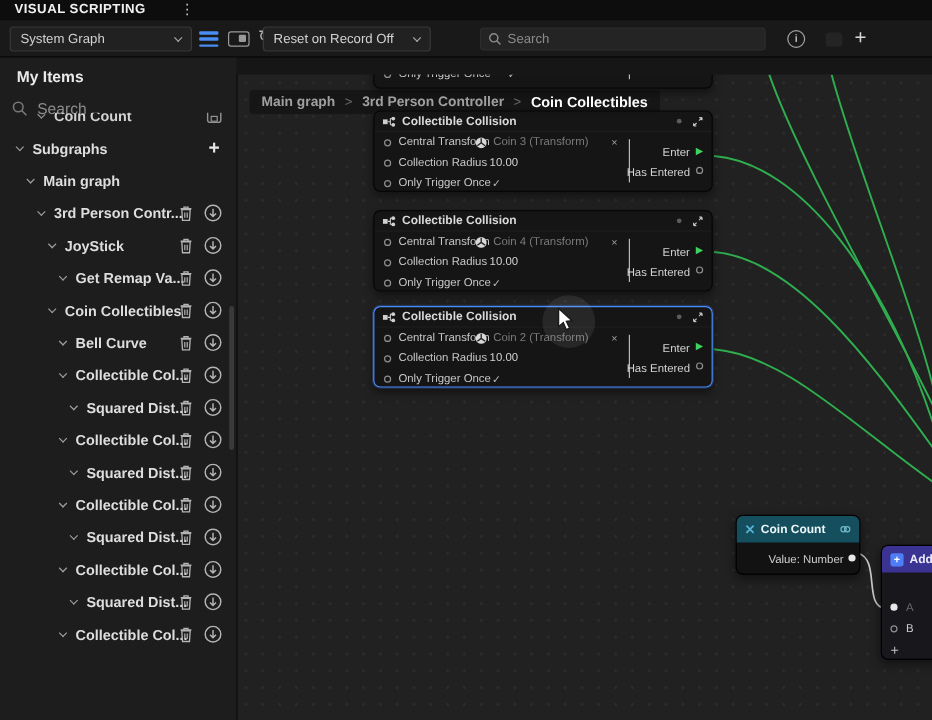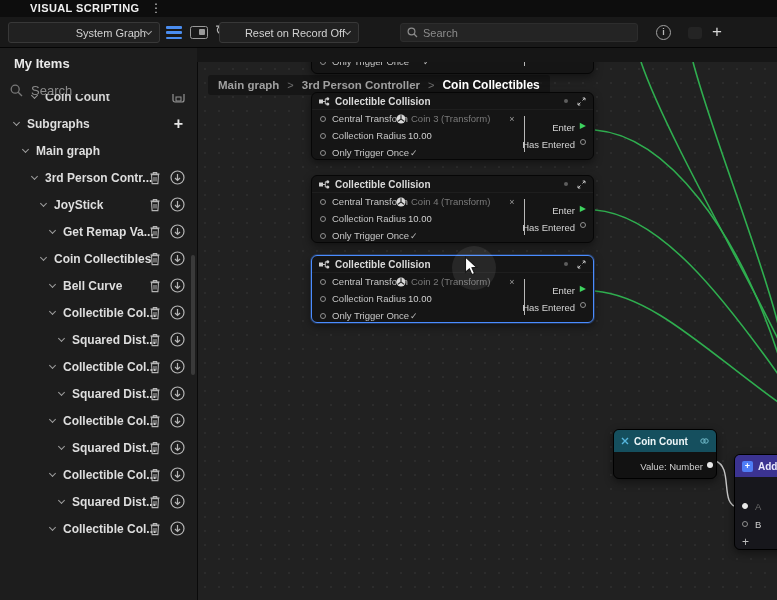--- a/index.html
+++ b/index.html
@@ -1,29 +1,29 @@
 <!DOCTYPE html>
 <html style="--accent_blue: #4a8df0; --edge_green: #2fae4f; --port_green: #3ed35f; --selection_blue: #4a8cff; --teal_header: #154f5e; --indigo_header: #3b3391;"><head>
 <meta charset="utf-8">
 <style>
   * { margin:0; padding:0; box-sizing:border-box; }
   html,body { width:777px; height:600px; overflow:hidden; background:#161616;
               font-family:"Liberation Sans", sans-serif; }
 
   
   #titlebar { position:absolute; left:0; top:0; width:777px; height:17px; background:#0d0d0d; }
-  #app-title { position:absolute; left:30px; top:2px; font-size:11px; font-weight:700;
+  #app-title { position:absolute; left:12px; top:2px; font-size:11px; font-weight:700;
                letter-spacing:.4px; color:#f0f0f0; }
   #kebab { position:absolute; left:150px; top:1px; font-size:12px; color:#c9c9c9; cursor:default; }
 
   
   #toolbar { position:absolute; left:0; top:17px; width:777px; height:31px; background:#191919;
              border-bottom:1px solid #050505; }
   .tb-select { position:absolute; top:5px; height:21px; background:#212121; border:1px solid #383838;
-               border-radius:3px; display:flex; align-items:center; justify-content:flex-end;
+               border-radius:3px; display:flex; align-items:center; justify-content:space-between;
                padding:0 8px; font-size:11px; color:#d2d2d2; }
   .chev { width:5px; height:5px; border-left:1.5px solid #a8a8a8; border-bottom:1.5px solid #a8a8a8;
           transform:rotate(-45deg); margin-top:-3px; flex:none; }
   #graph-select { left:8px; width:152px; }
   #record-select { left:219px; width:140px; }
   #hamburger { position:absolute; left:166px; top:9px; width:16px; height:13px;
                display:flex; flex-direction:column; justify-content:space-between; }
   #hamburger span { height:2.5px; background:var(--accent_blue); border-radius:1px; }
   #panel-icon { position:absolute; left:190px; top:9px; width:18px; height:13px;
                 border:1.5px solid #9a9a9a; border-radius:2.5px; }

